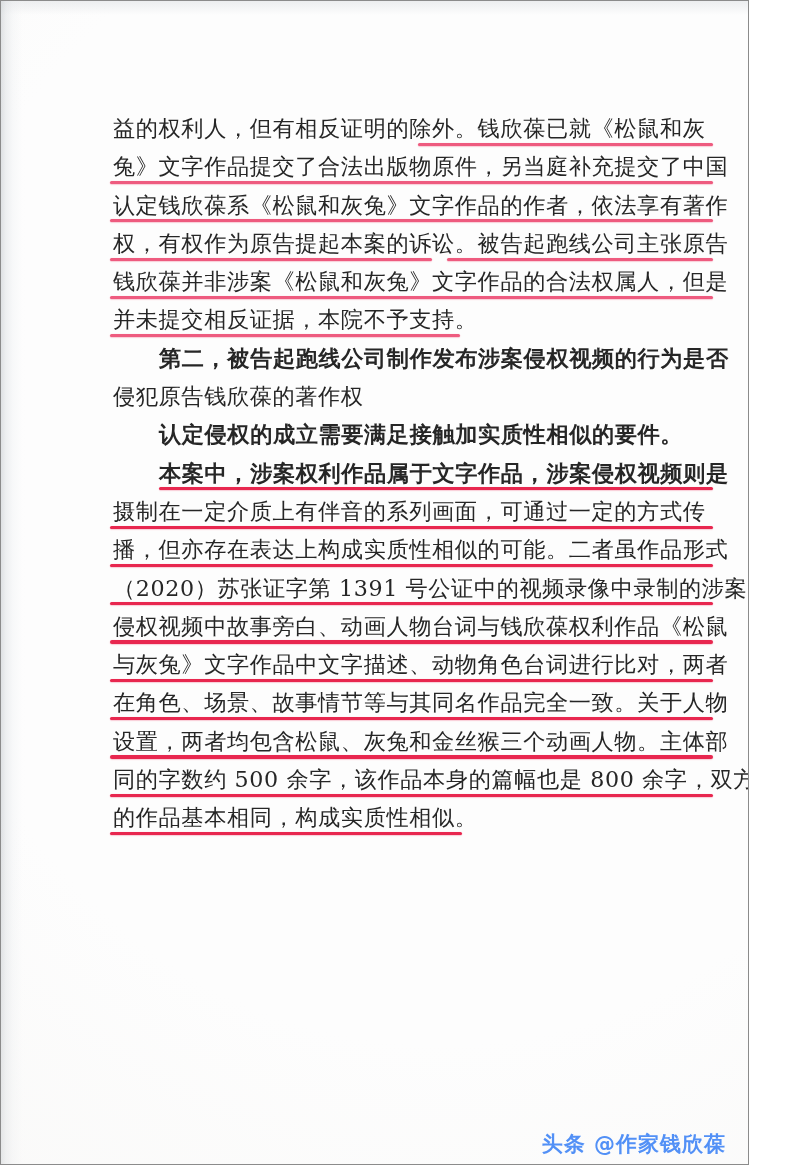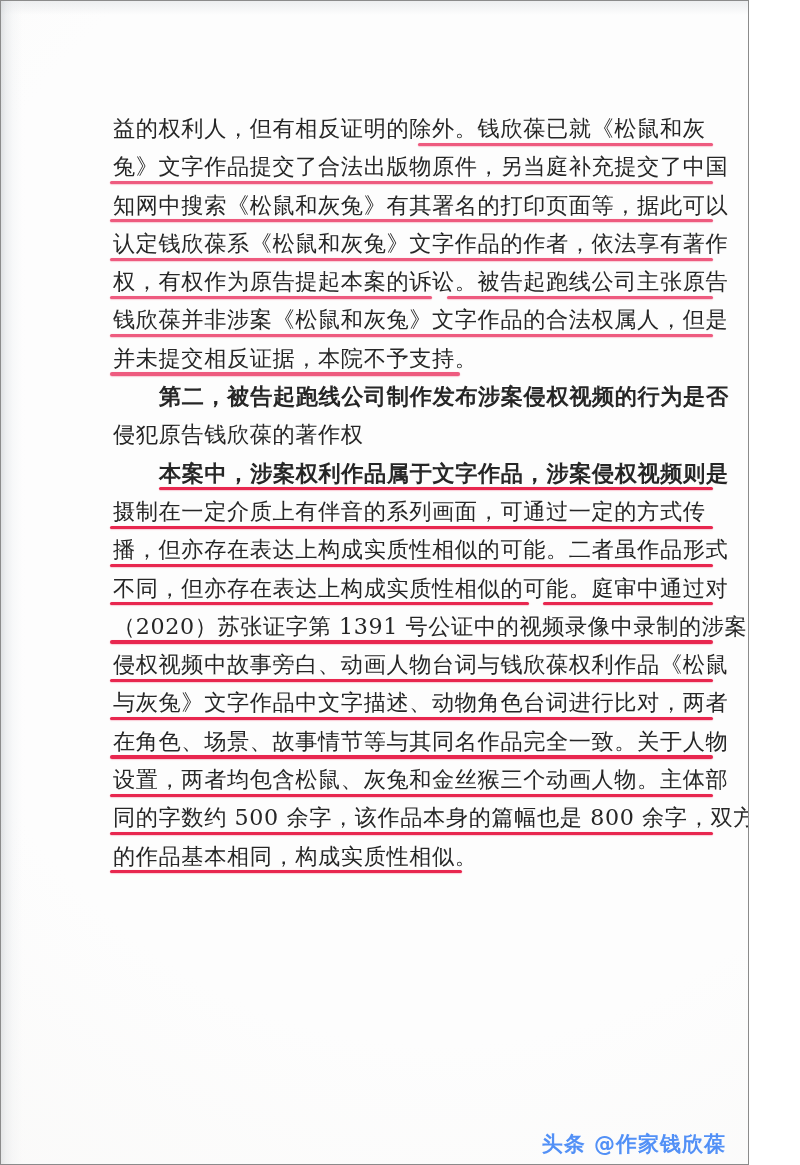--- a/index.html
+++ b/index.html
@@ -121,24 +121,20 @@
     <div class="doc-line">
       <span class="ul soft" style="left:305px;width:295px;"></span>
       <span class="txt">益的权利人，但有相反证明的除外。钱欣葆已就《松鼠和灰</span>
     </div>
 
     <div class="doc-line">
       <span class="ul soft" style="left:-3px;width:603px;"></span>
       <span class="txt">兔》文字作品提交了合法出版物原件，另当庭补充提交了中国</span>
     </div>
 
-    <div class="doc-line">
-      <span class="ul soft" style="left:-3px;width:603px;"></span>
-      <span class="txt">知网中搜索《松鼠和灰兔》有其署名的打印页面等，据此可以</span>
-    </div>
 
     <div class="doc-line">
       <span class="ul soft" style="left:-3px;width:603px;"></span>
       <span class="txt">认定钱欣葆系《松鼠和灰兔》文字作品的作者，依法享有著作</span>
     </div>
 
     <div class="doc-line">
       <span class="ul soft" style="left:-3px;width:322px;"></span>
       <span class="ul soft" style="left:334px;width:266px;"></span>
       <span class="txt">权，有权作为原告提起本案的诉讼。被告起跑线公司主张原告</span>
@@ -155,41 +151,39 @@
     </div>
 
     <div class="doc-line indent">
       <span class="txt">第二，被告起跑线公司制作发布涉案侵权视频的行为是否</span>
     </div>
 
     <div class="doc-line">
       <span class="txt">侵犯原告钱欣葆的著作权</span>
     </div>
 
+    <div class="doc-line indent">
+      <span class="txt">认定侵权的成立需要满足接触加实质性相似的要件。</span>
+    </div>
 
     <div class="doc-line indent">
       <span class="ul deep" style="left:46px;width:554px;"></span>
       <span class="txt">本案中，涉案权利作品属于文字作品，涉案侵权视频则是</span>
     </div>
 
     <div class="doc-line">
       <span class="ul deep" style="left:-3px;width:603px;"></span>
       <span class="txt">摄制在一定介质上有伴音的系列画面，可通过一定的方式传</span>
     </div>
 
     <div class="doc-line">
       <span class="ul deep" style="left:-3px;width:603px;"></span>
       <span class="txt">播，但亦存在表达上构成实质性相似的可能。二者虽作品形式</span>
     </div>
 
-    <div class="doc-line">
-      <span class="ul deep" style="left:-3px;width:419px;"></span>
-      <span class="ul deep" style="left:430px;width:170px;"></span>
-      <span class="txt">不同，但亦存在表达上构成实质性相似的可能。庭审中通过对</span>
-    </div>
 
     <div class="doc-line">
       <span class="ul deep" style="left:-3px;width:603px;"></span>
       <span class="txt">（2020）苏张证字第 1391 号公证中的视频录像中录制的涉案</span>
     </div>
 
     <div class="doc-line">
       <span class="ul deep" style="left:-3px;width:603px;"></span>
       <span class="txt">侵权视频中故事旁白、动画人物台词与钱欣葆权利作品《松鼠</span>
     </div>

